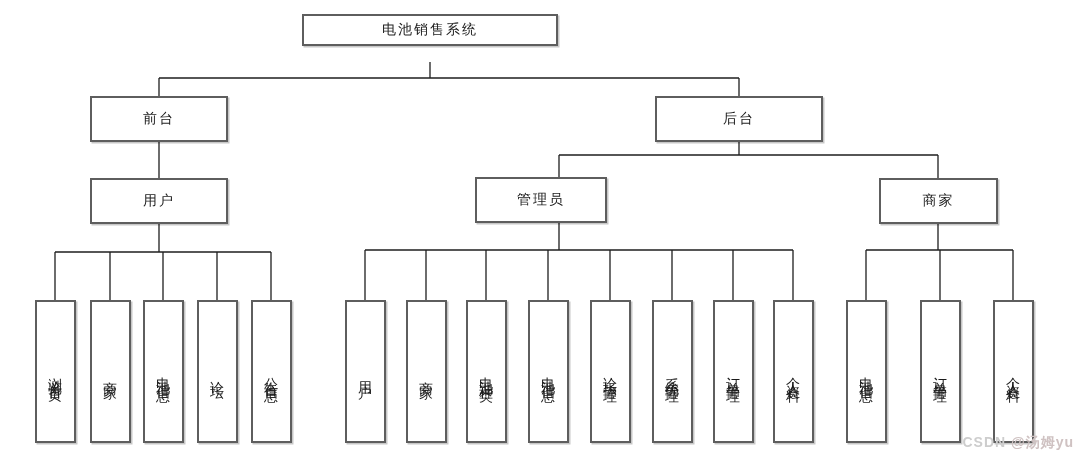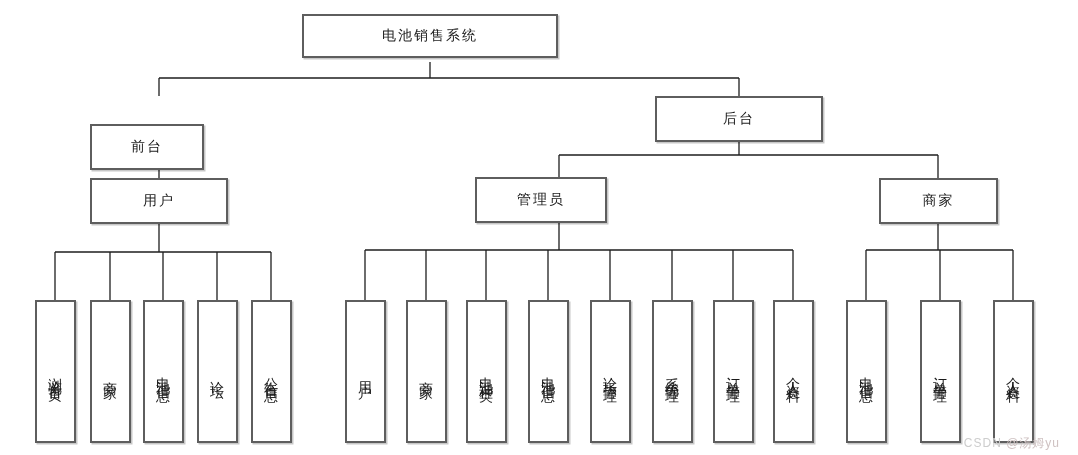--- a/index.html
+++ b/index.html
@@ -29,43 +29,44 @@
     box-shadow: 1.5px 1.5px 0 rgba(0,0,0,0.22);
     display: flex;
     align-items: center;
     justify-content: center;
     font-size: 14px;
     color: #1a1a1a;
     letter-spacing: 2px;
     white-space: nowrap;
   }
   .node.hbox { height: 46px; }
-  .node.root { left: 302px; top: 14px; width: 256px; height: 44px; }
-  .node.front    { left: 90px;  top: 96px;  width: 114px; margin-top: 28px; }
+  .node.root { left: 302px; top: 14px; width: 256px; height: 32px; }
+  .node.front    { left: 90px;  top: 96px;  width: 138px; }
   .node.back     { left: 655px; top: 96px;  width: 168px; }
   .node.user     { left: 90px;  top: 178px; width: 138px; }
   .node.admin    { left: 475px; top: 177px; width: 132px; }
   .node.merchant { left: 879px; top: 178px; width: 119px; }
   .node.vbox {
     top: 300px;
     width: 41px;
     height: 143px;
     writing-mode: vertical-rl;
     text-orientation: upright;
     letter-spacing: 4px;
     padding-top: 4px;
   }
   .watermark {
     position: absolute;
-    right: 18px;
+    right: 4px;
     bottom: 3px;
-    font-size: 12px;
+    font-size: 14px;
     letter-spacing: 1px;
     pointer-events: none;
     white-space: nowrap;
+    font-weight: bold;
   }
   .watermark .brand  { color: #cdcdcd; }
   .watermark .handle { color: #cfc2c2; }
 </style>
 </head>
 <body>
 
 <div class="canvas">
 
   <svg class="connectors" viewBox="0 0 1078 455" xmlns="http://www.w3.org/2000/svg" aria-hidden="true">

